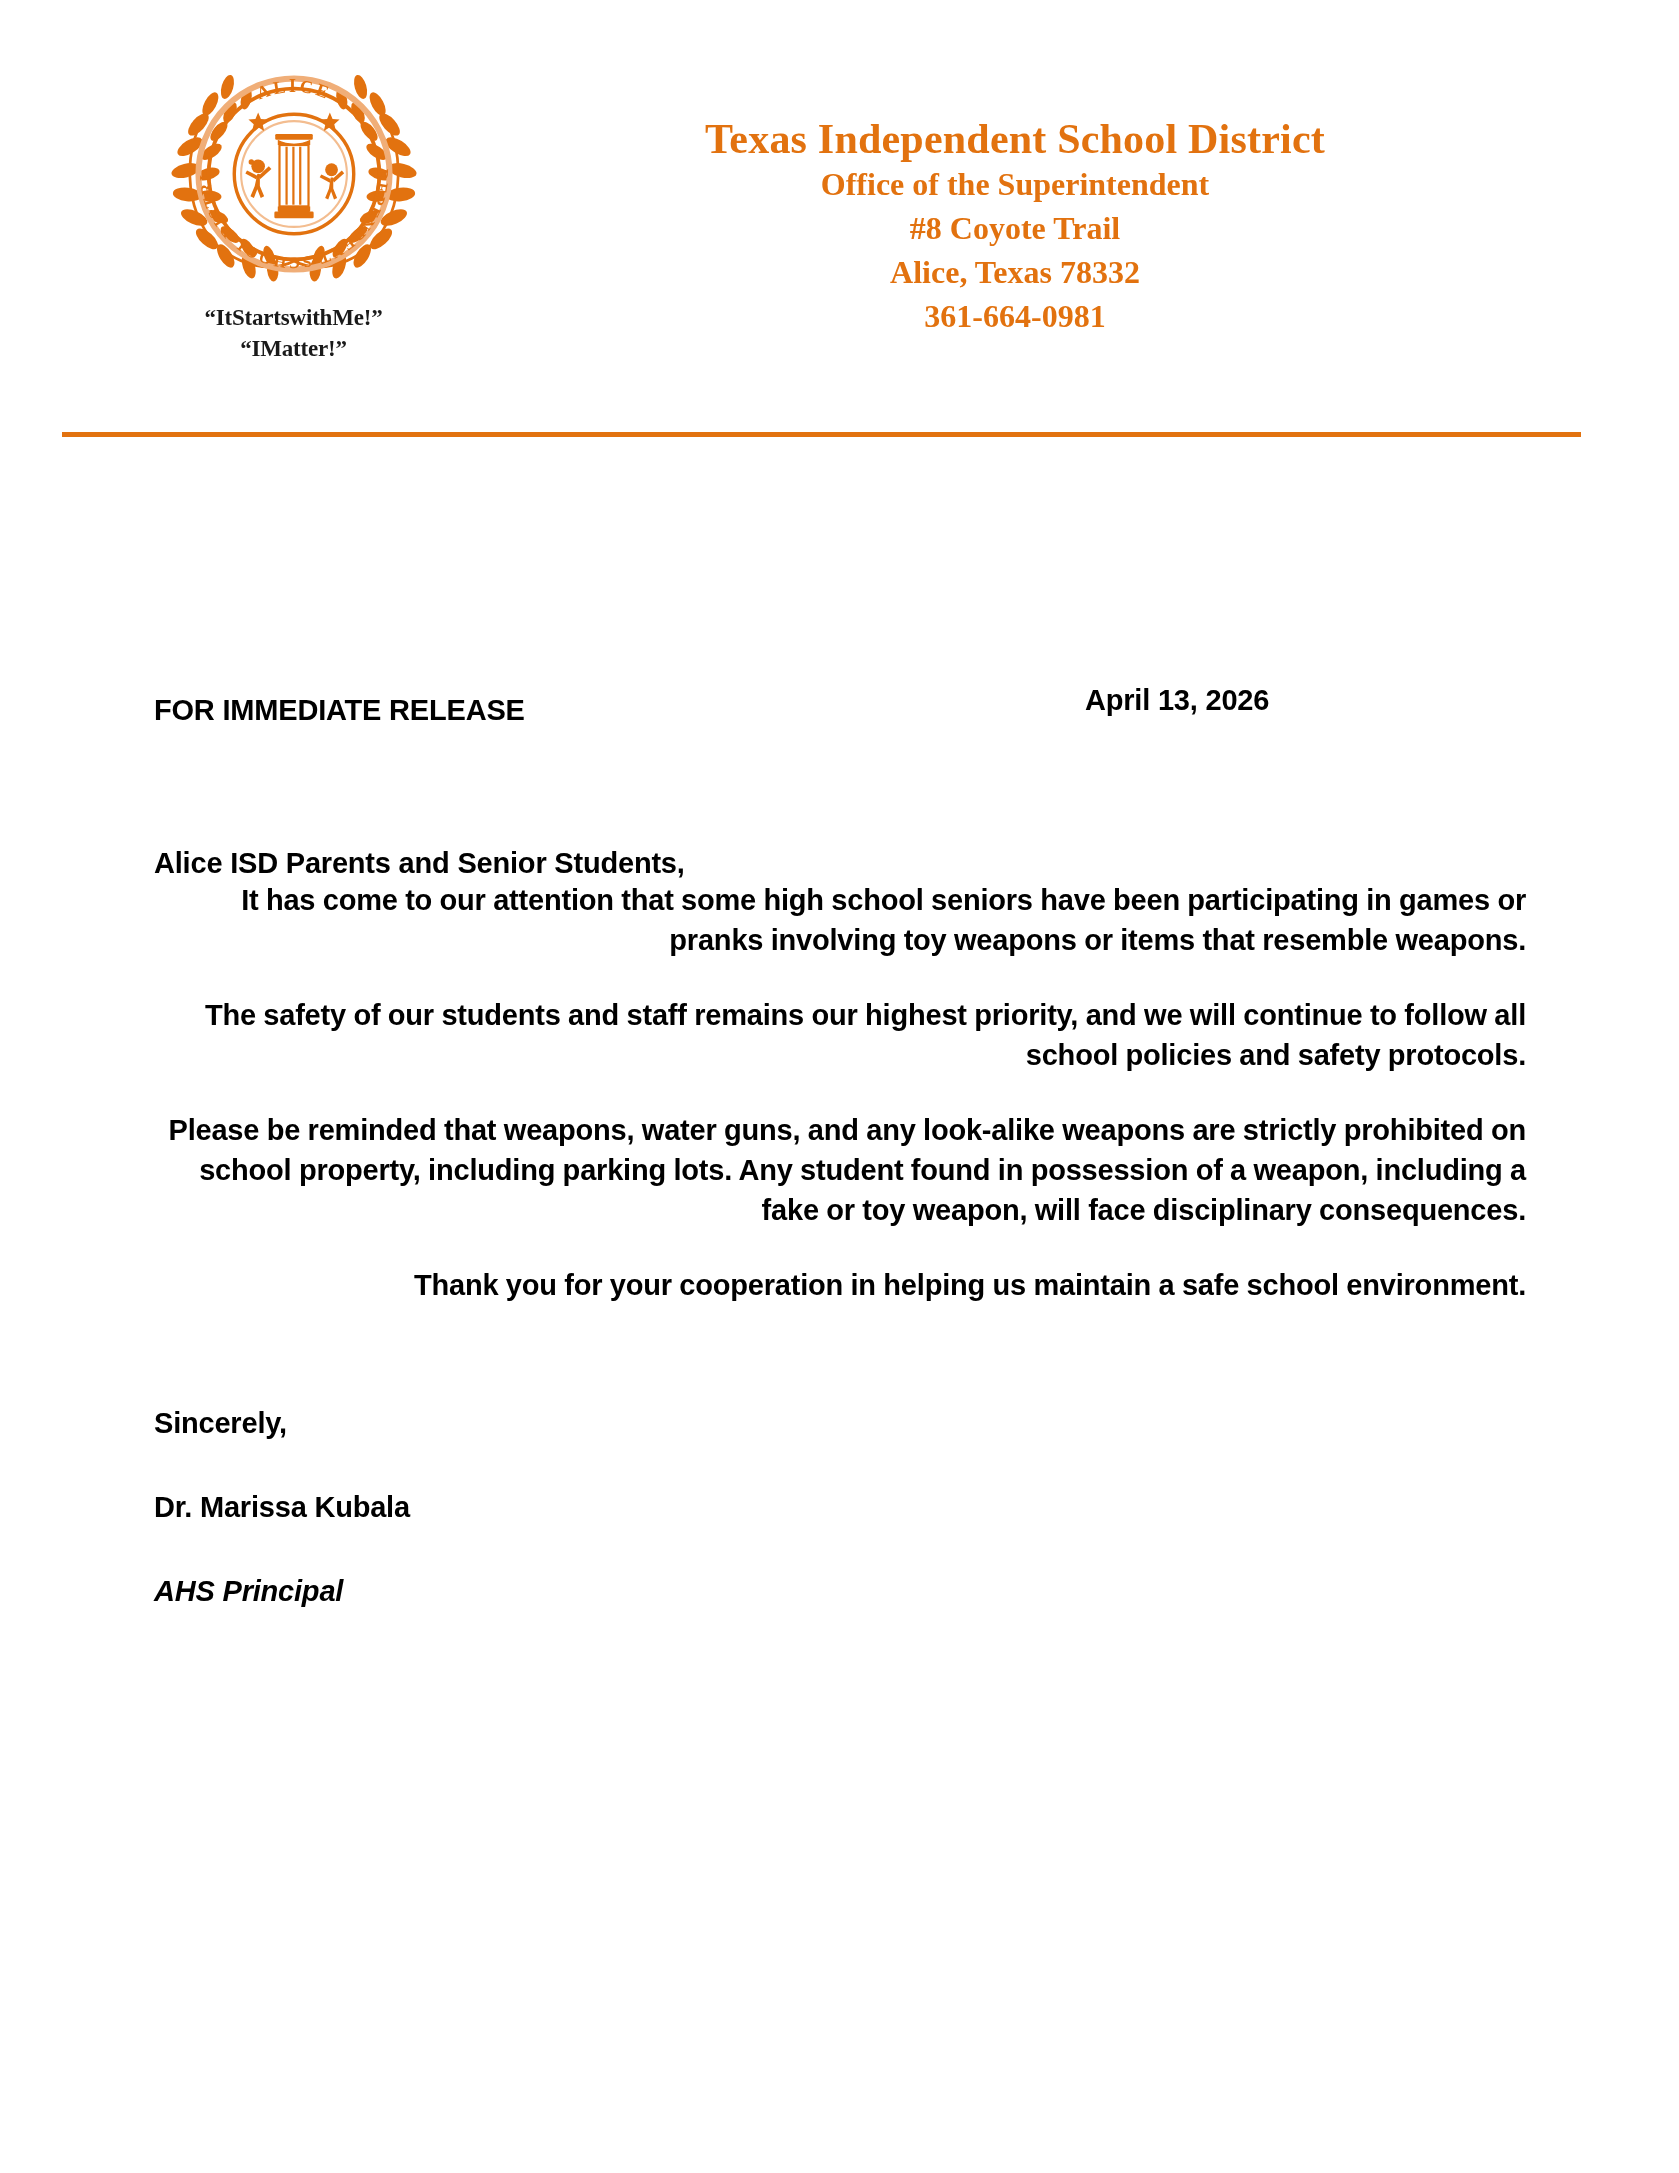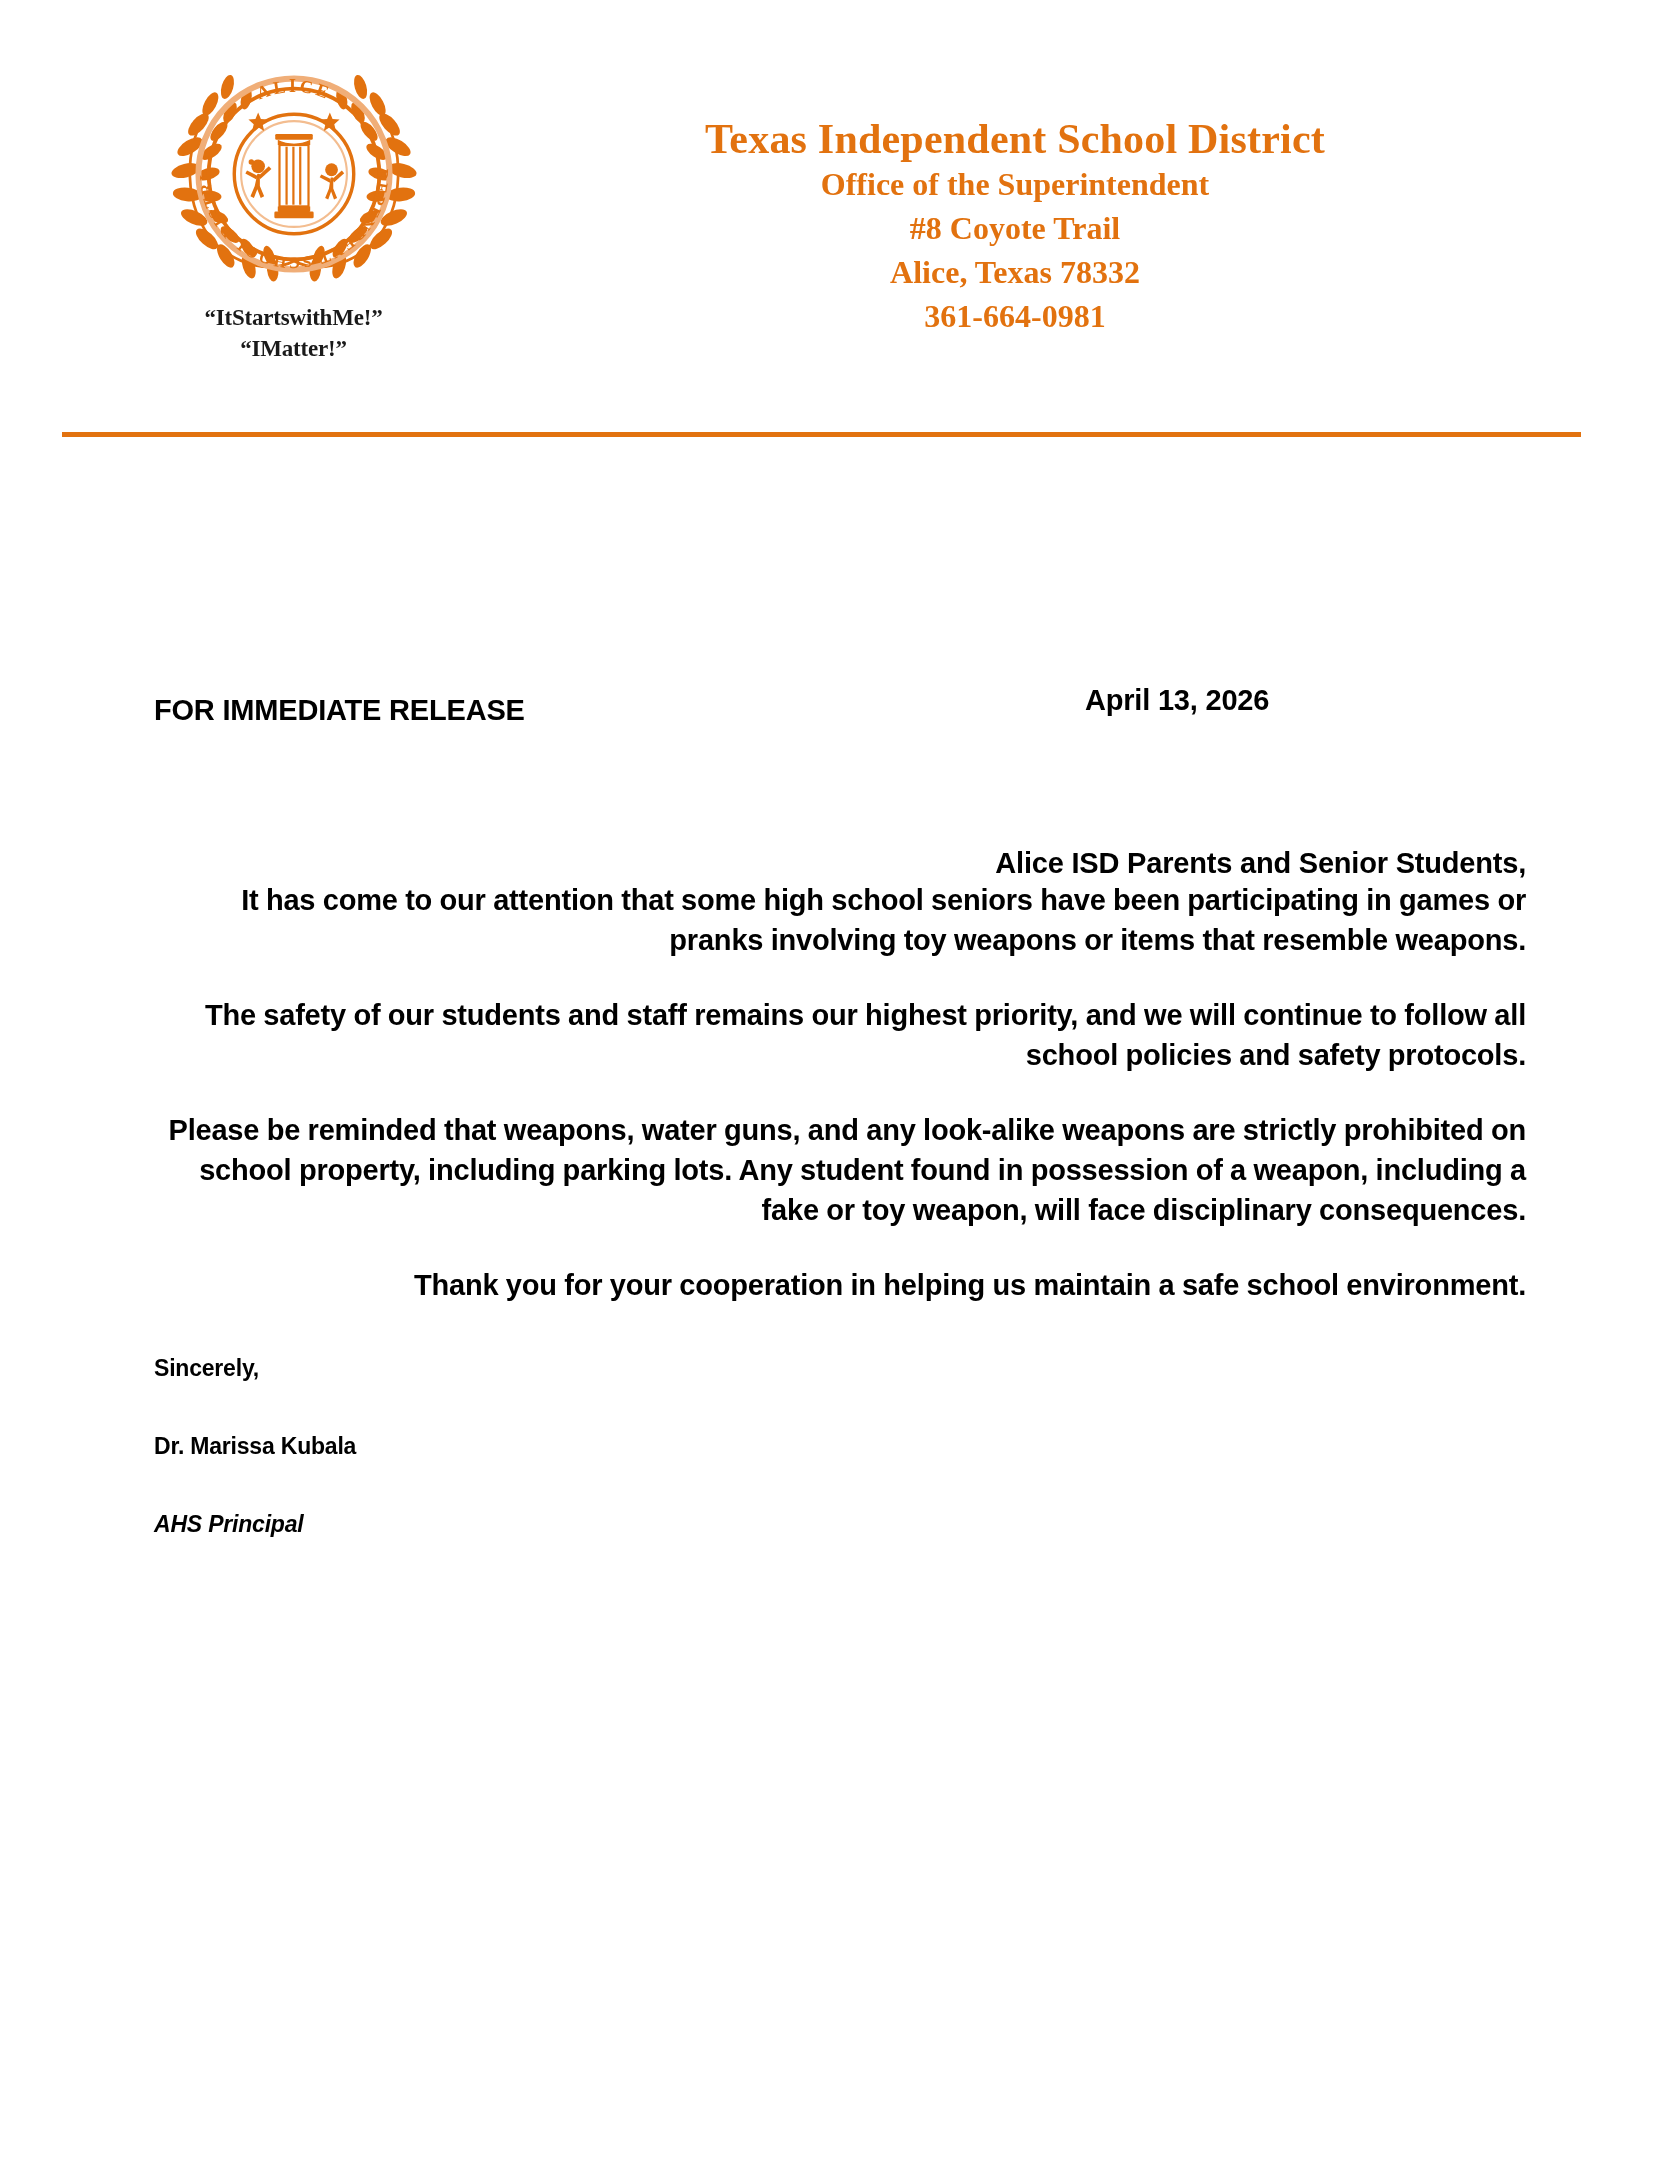--- a/index.html
+++ b/index.html
@@ -111,40 +111,39 @@
     left: 931px;
     top: 0;
     white-space: nowrap;
   }
 
   .salutation {
     margin-top: 110px;
     font-size: 29px;
     font-weight: bold;
     letter-spacing: -0.2px;
-    text-align: right;
   }
 
   p.para {
     margin: 0;
     padding: 0;
     font-size: 29px;
     font-weight: bold;
     line-height: 1.38;
     letter-spacing: -0.2px;
     word-spacing: -0.4px;
     text-align: right;
   }
   .para-gap { height: 35px; }
 
   .first-para { margin-top: 55px; }
 
   .sig-block {
-    margin-top: 50px;
-    font-size: 23px;
+    margin-top: 102px;
+    font-size: 29px;
     font-weight: bold;
     letter-spacing: -0.2px;
   }
   .sig-block .sig-line { margin-bottom: 51px; }
   .sig-block .sig-line:last-child { margin-bottom: 0; font-style: italic; }
 </style>
 </head>
 <body>
 
 <div class="page">

